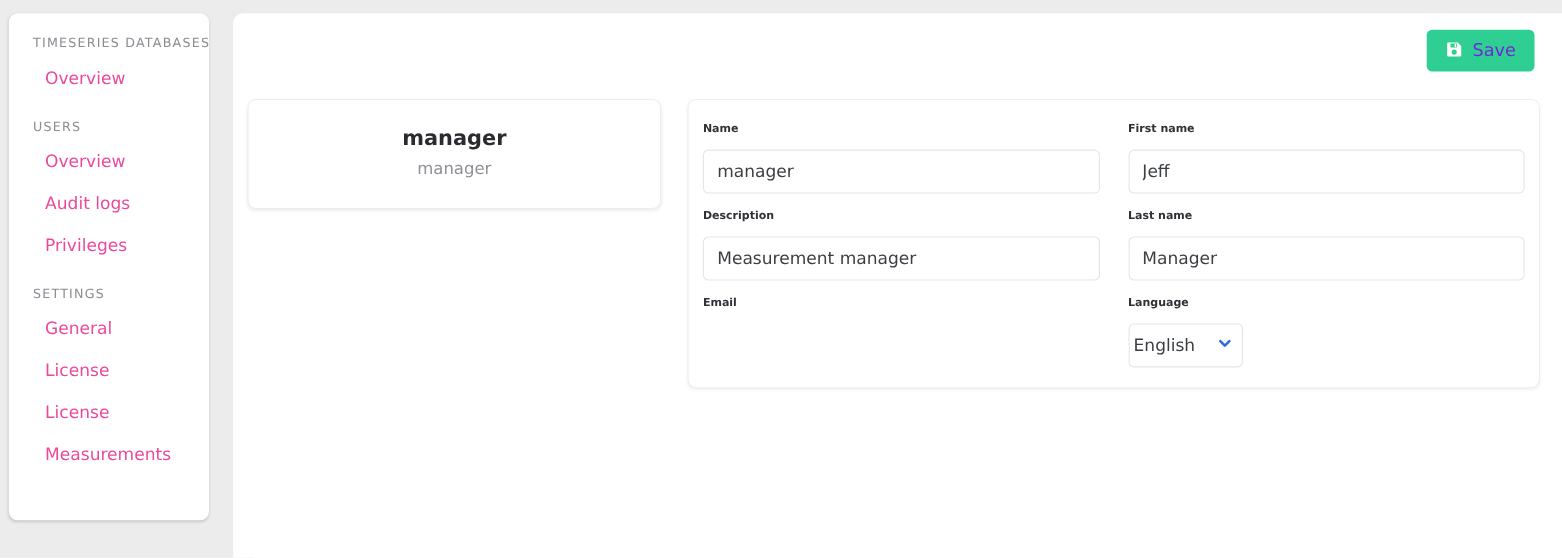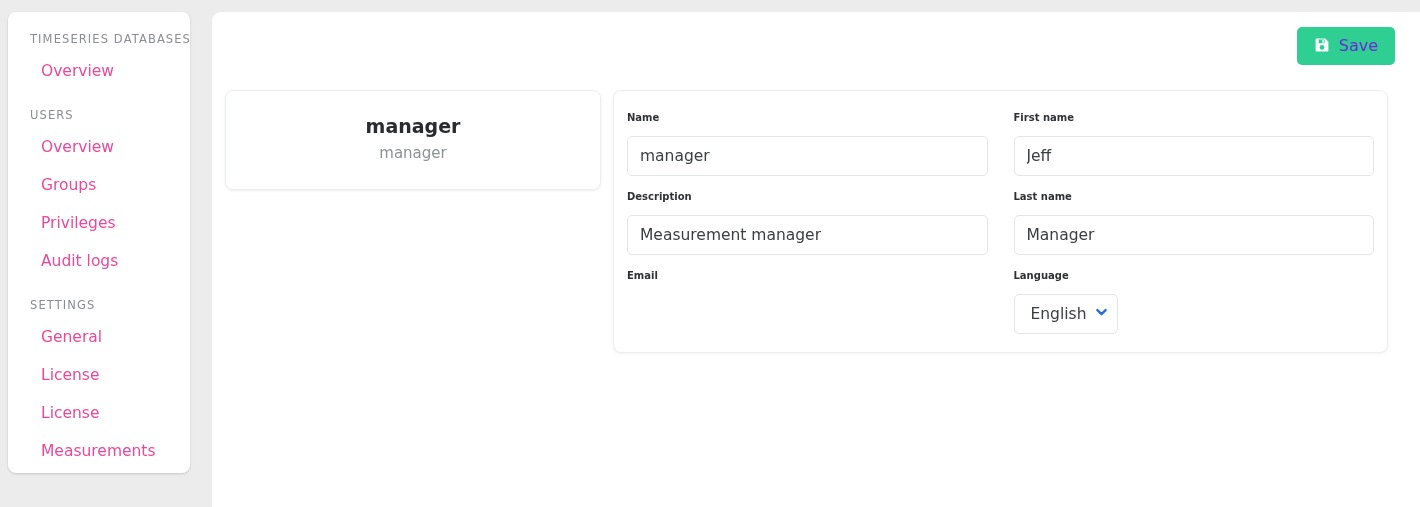--- a/index.html
+++ b/index.html
@@ -99,21 +99,21 @@
   .icon-save { display: block; }
 
   
   .content {
     position: absolute;
     left: 13px;
     top: 78px;
     right: 16px;
     display: flex;
     align-items: flex-start;
-    gap: 12px;
+    gap: 24px;
   }
 
   .user-card {
     width: 376px;
     background: #ffffff;
     border: 1px solid #eceef0;
     border-radius: 8px;
     box-shadow: 0 1px 3px rgba(0,0,0,0.07);
     padding: 22px 18px 24px 18px;
     text-align: center;
@@ -176,21 +176,21 @@
     position: relative;
     display: inline-block;
     width: 104px;
   }
   .field-select {
     width: 100%;
     height: 40px;
     border: 1px solid #e3e5e8;
     border-radius: 5px;
     background: #ffffff;
-    padding: 0 30px 0 16px;
+    padding: 0 30px 0 4px;
     font-size: 15.5px;
     font-family: inherit;
     color: #3b3e42;
     outline: none;
     appearance: none;
     -webkit-appearance: none;
     cursor: pointer;
   }
   .select-chevron {
     position: absolute;
@@ -232,23 +232,22 @@
   <nav class="sidebar">
 
     <div class="nav-section">
       <div class="nav-section-title">TIMESERIES DATABASES</div>
       <a class="nav-item" href="#">Overview</a>
     </div>
 
     <div class="nav-section">
       <div class="nav-section-title spaced">USERS</div>
       <a class="nav-item" href="#">Overview</a>
-      <a class="nav-item" href="#">Groups</a>
+      <a class="nav-item" href="#">Audit logs</a>
       <a class="nav-item" href="#">Privileges</a>
-      <a class="nav-item" href="#">Audit logs</a>
     </div>
 
     <div class="nav-section">
       <div class="nav-section-title spaced">SETTINGS</div>
       <a class="nav-item" href="#">General</a>
       <a class="nav-item" href="#">License</a>
       <a class="nav-item" href="#">License</a>
       <a class="nav-item" href="#">Measurements</a>
     </div>
 

